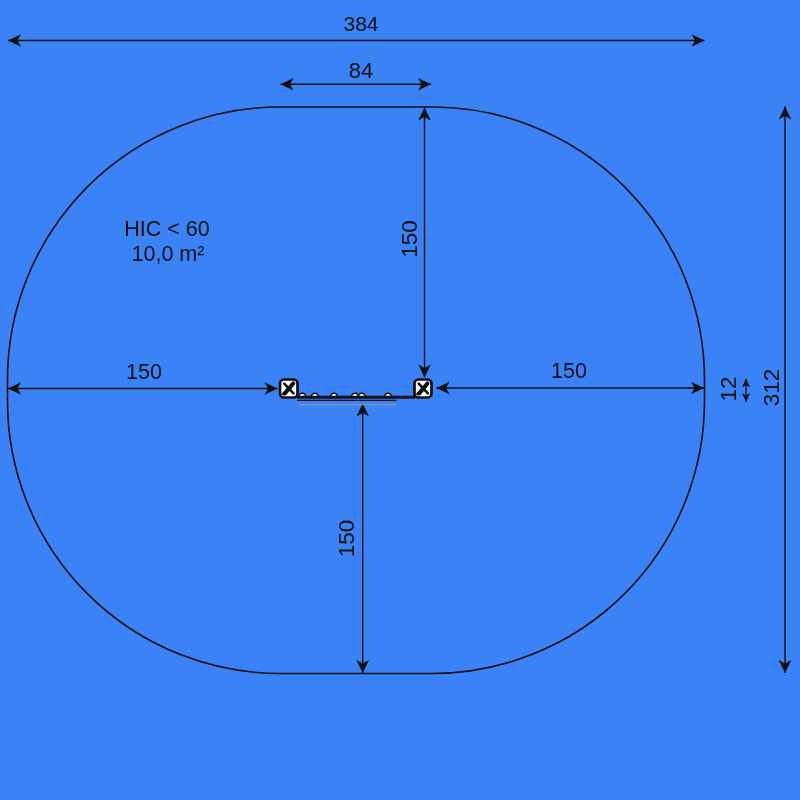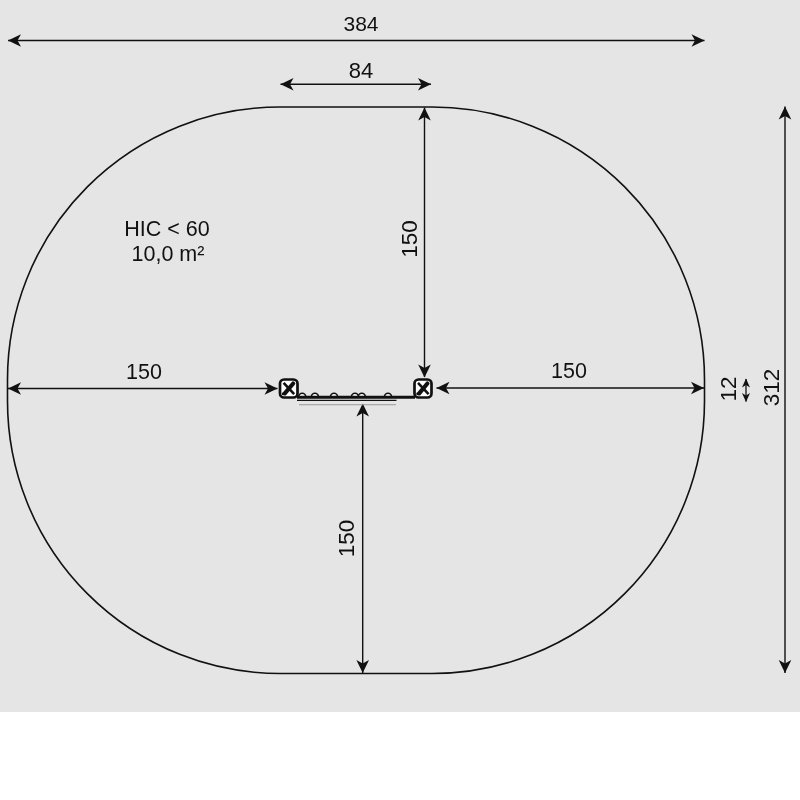--- a/index.html
+++ b/index.html
@@ -1,16 +1,16 @@
 <!DOCTYPE html>
 <html><head>
 <meta charset="utf-8">
 <style>
   html,body{margin:0;padding:0;background:#ffffff;}
-  .page{width:800px;height:712px;position:relative;background:#e5e5e5;overflow:hidden;}
+  .page{width:800px;height:800px;position:relative;background:#3b82f6;overflow:hidden;}
   svg{display:block;}
   text{font-family:"Liberation Sans",sans-serif;fill:#111111;}
 </style>
 </head>
 <body>
 <div class="page">
 <svg width="800" height="800" viewBox="0 0 800 800">
 
   <path d="M 280,107 H 432 A 272.5,272.5 0 0 1 704.5,379.5 V 401 A 272.5,272.5 0 0 1 432,673.5 H 280 A 272.5,272.5 0 0 1 7.5,401 V 379.5 A 272.5,272.5 0 0 1 280,107 Z" fill="none" stroke="#111111" stroke-width="1.6"></path>
 

